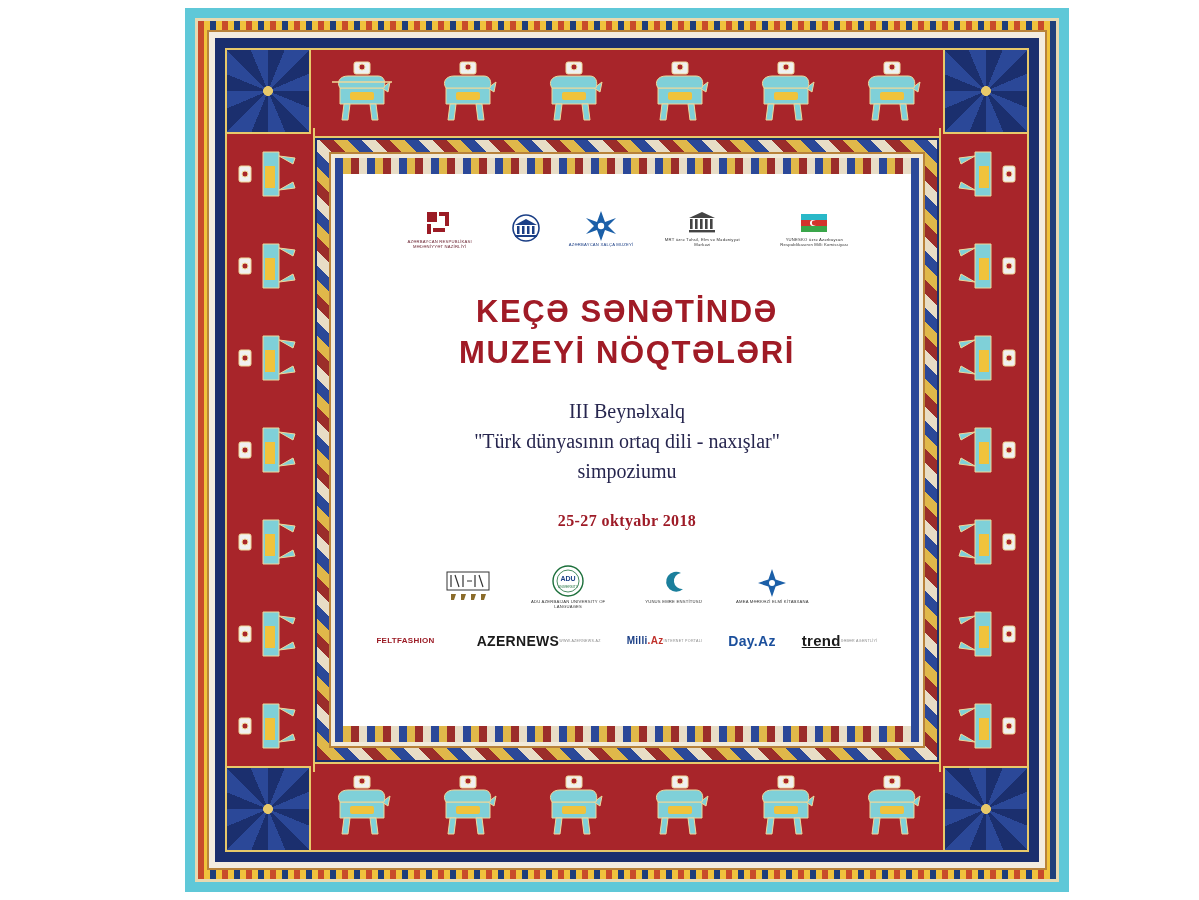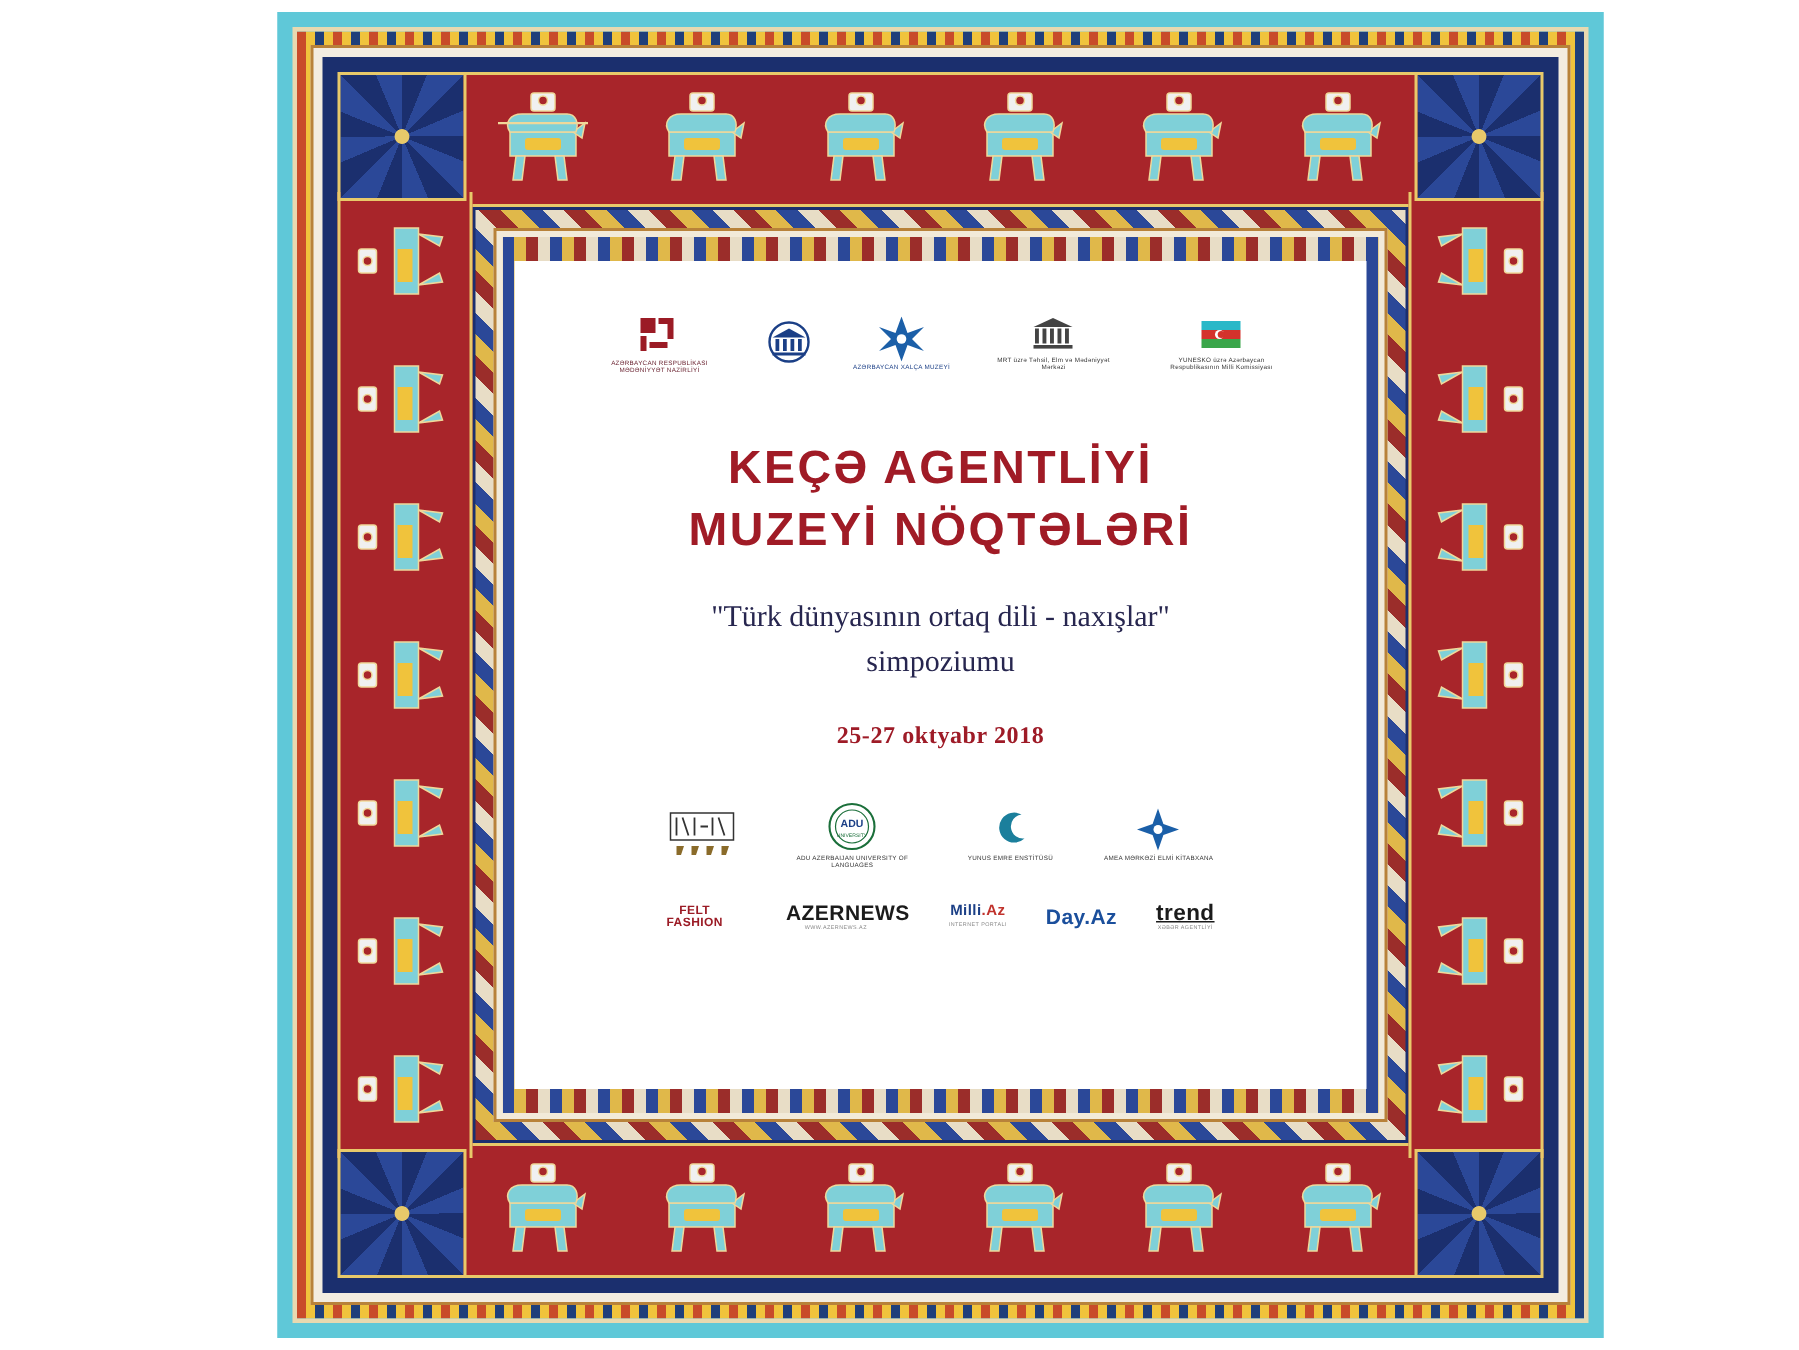--- a/index.html
+++ b/index.html
@@ -241,21 +241,21 @@
     display: flex;
     align-items: center;
     justify-content: center;
     gap: 26px;
     width: 100%;
     height: 34px;
   }
 
   .press-logo {
     display: flex;
-    flex-direction: column;
+    flex-direction: row;
     align-items: center;
     justify-content: center;
     line-height: 1;
   }
   .press-name {
     font-family: "Liberation Sans", sans-serif;
     font-weight: bold;
     letter-spacing: .3px;
   }
   .press-sub {
@@ -656,25 +656,26 @@
             <rect x="2" y="16" width="26" height="6" fill="#3aa64a"></rect>
             <circle cx="14" cy="13" r="3" fill="#ffffff"></circle>
             <circle cx="15.2" cy="13" r="2.4" fill="#d4322c"></circle>
           </svg>
           <div class="logo-caption dark">YUNESKO üzrə Azərbaycan Respublikasının Milli Komissiyası</div>
         </div>
 
       </div>
 
       <div class="title-block">
-        <div class="title-line">KEÇƏ AGENTLİYİ</div>
+        <div class="title-line">KEÇƏ SƏNƏTİNDƏ</div>
         <div class="title-line">MUZEYİ NÖQTƏLƏRİ</div>
       </div>
 
       <div class="subtitle-block">
+        <div class="subtitle-line">III Beynəlxalq</div>
         <div class="subtitle-line">"Türk dünyasının ortaq dili - naxışlar"</div>
         <div class="subtitle-line">simpoziumu</div>
       </div>
 
       <div class="date-line">25-27 oktyabr 2018</div>
 
       <div class="logo-row-mid">
 
         <div class="logo">
           <svg width="46" height="32" viewBox="0 0 46 32">

